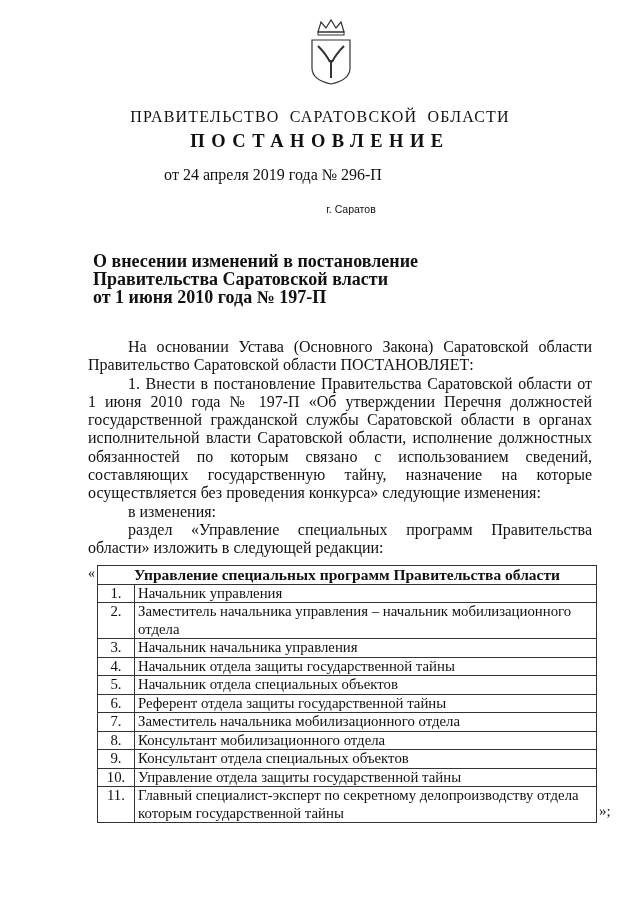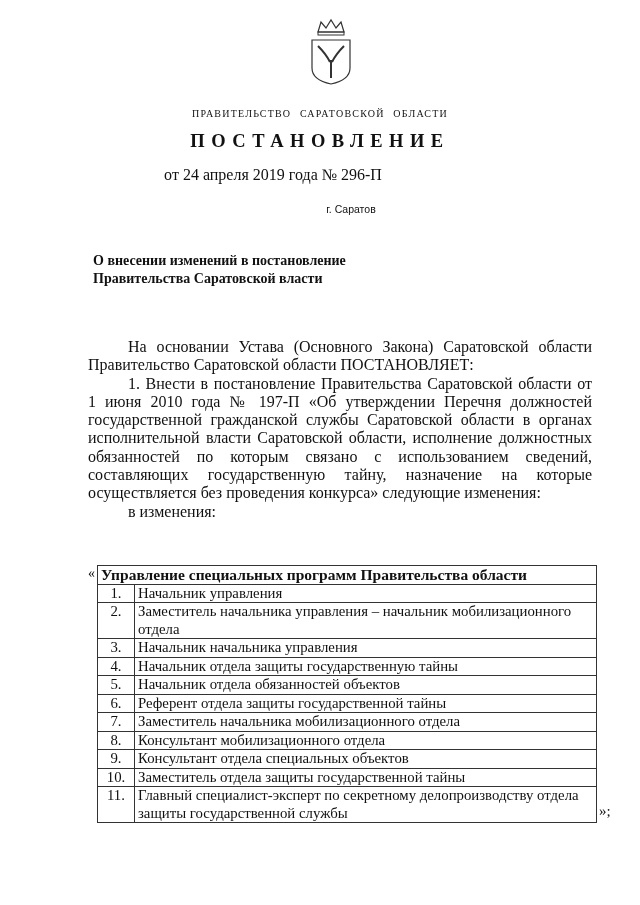--- a/index.html
+++ b/index.html
@@ -1,32 +1,32 @@
 <!DOCTYPE html>
 <html><head>
 <meta charset="utf-8">
 <style>
   html, body { margin:0; padding:0; }
   body { width:640px; height:905px; background:#fff; position:relative; overflow:hidden;
     font-family:"Liberation Serif","DejaVu Serif",serif; color:#111; }
   .abs { position:absolute; }
   .emblem { left:306px; top:18px; width:50px; height:68px; }
-  .gov { left:0; width:640px; top:108px; text-align:center; font-size:10px; letter-spacing:1.2px; word-spacing:5px; }
+  .gov { left:0; width:640px; top:108px; text-align:center; font-size:16px; letter-spacing:1.2px; word-spacing:5px; }
   .title { left:0; width:640px; top:131px; text-align:center; font-size:18.5px; font-weight:bold; letter-spacing:6.5px; }
   .date { left:0; width:516px; top:166px; text-align:center; font-size:16px; padding-left:30px; box-sizing:border-box;}
   .city { left:16px; width:640px; top:203px; text-align:center; font-size:10.5px; padding-left:30px; box-sizing:border-box; font-family:"Liberation Sans",sans-serif; }
-  .subject { left:93px; top:252px; font-size:14px; font-weight:bold; line-height:18px; }
+  .subject { left:93px; top:252px; font-size:18px; font-weight:bold; line-height:18px; }
   .body { left:88px; top:338px; width:504px; font-size:16px; line-height:18.3px; }
   .body p { margin:0; text-align:justify; }
   .body p.ind { text-indent:40px; }
   .quote-open { left:88px; top:566px; font-size:14px; }
   .quote-close { left:599px; top:803px; font-size:15px; }
   table.pos { position:absolute; left:97px; top:565px; width:500px; border-collapse:collapse; font-size:14.8px; }
   table.pos td, table.pos th { border:1px solid #333; padding:0 3px; line-height:17.5px; vertical-align:top; }
-  table.pos th { font-weight:bold; text-align:left; font-size:15.5px; }
+  table.pos th { font-weight:bold; text-align:center; font-size:15.5px; }
   table.pos td.num { width:30px; text-align:center; }
 </style>
 </head>
 <body>
 
 <div class="abs emblem">
   <svg width="50" height="68" viewBox="0 0 50 68">
     <path d="M12 14 L15 4 L20 10 L25 2 L30 10 L35 4 L38 14 Z" fill="none" stroke="#333" stroke-width="1.2"></path>
     <rect x="12" y="14" width="26" height="3" fill="none" stroke="#333" stroke-width="1"></rect>
     <path d="M6 22 L44 22 L44 50 Q44 62 25 66 Q6 62 6 50 Z" fill="none" stroke="#333" stroke-width="1.2"></path>
@@ -35,26 +35,28 @@
 </div>
 
 <div class="abs gov">ПРАВИТЕЛЬСТВО САРАТОВСКОЙ ОБЛАСТИ</div>
 <div class="abs title">ПОСТАНОВЛЕНИЕ</div>
 <div class="abs date">от 24 апреля 2019 года № 296-П</div>
 <div class="abs city">г. Саратов</div>
 
 <div class="abs subject">
   <div>О внесении изменений в постановление</div>
   <div>Правительства Саратовской власти</div>
+  <div>от 1 июня 2010 года № 197-П</div>
 </div>
 
 <div class="abs body">
   <p class="ind">На основании Устава (Основного Закона) Саратовской области Правительство Саратовской области ПОСТАНОВЛЯЕТ:</p>
   <p class="ind">1. Внести в постановление Правительства Саратовской области от 1 июня 2010 года № 197-П «Об утверждении Перечня должностей государственной гражданской службы Саратовской области в органах исполнительной власти Саратовской области, исполнение должностных обязанностей по которым связано с использованием сведений, составляющих государственную тайну, назначение на которые осуществляется без проведения конкурса» следующие изменения:</p>
   <p class="ind">в изменения:</p>
+  <p class="ind">раздел «Управление специальных программ Правительства области» изложить в следующей редакции:</p>
 </div>
 
 <div class="abs quote-open">«</div>
 <table class="pos">
   <tbody>
       <tr>
     <th colspan="2">Управление специальных программ Правительства области</th>
   </tr>
   <tr>
         <td class="num">1.</td>
@@ -63,45 +65,45 @@
   <tr>
         <td class="num">2.</td>
         <td>Заместитель начальника управления – начальник мобилизационного отдела</td>
       </tr>
   <tr>
         <td class="num">3.</td>
         <td>Начальник начальника управления</td>
       </tr>
   <tr>
         <td class="num">4.</td>
-        <td>Начальник отдела защиты государственную тайны</td>
+        <td>Начальник отдела защиты государственной тайны</td>
       </tr>
   <tr>
         <td class="num">5.</td>
-        <td>Начальник отдела обязанностей объектов</td>
+        <td>Начальник отдела специальных объектов</td>
       </tr>
   <tr>
         <td class="num">6.</td>
         <td>Референт отдела защиты государственной тайны</td>
       </tr>
   <tr>
         <td class="num">7.</td>
         <td>Заместитель начальника мобилизационного отдела</td>
       </tr>
   <tr>
         <td class="num">8.</td>
         <td>Консультант мобилизационного отдела</td>
       </tr>
   <tr>
         <td class="num">9.</td>
         <td>Консультант отдела специальных объектов</td>
       </tr>
   <tr>
         <td class="num">10.</td>
-        <td>Заместитель отдела защиты государственной тайны</td>
+        <td>Управление отдела защиты государственной тайны</td>
       </tr>
   <tr>
         <td class="num">11.</td>
-        <td>Главный специалист-эксперт по секретному делопроизводству отдела защиты государственной службы</td>
+        <td>Главный специалист-эксперт по секретному делопроизводству отдела которым государственной тайны</td>
       </tr>
 </tbody>
   </table>
 <div class="abs quote-close">»;</div>
 
 </body></html>

